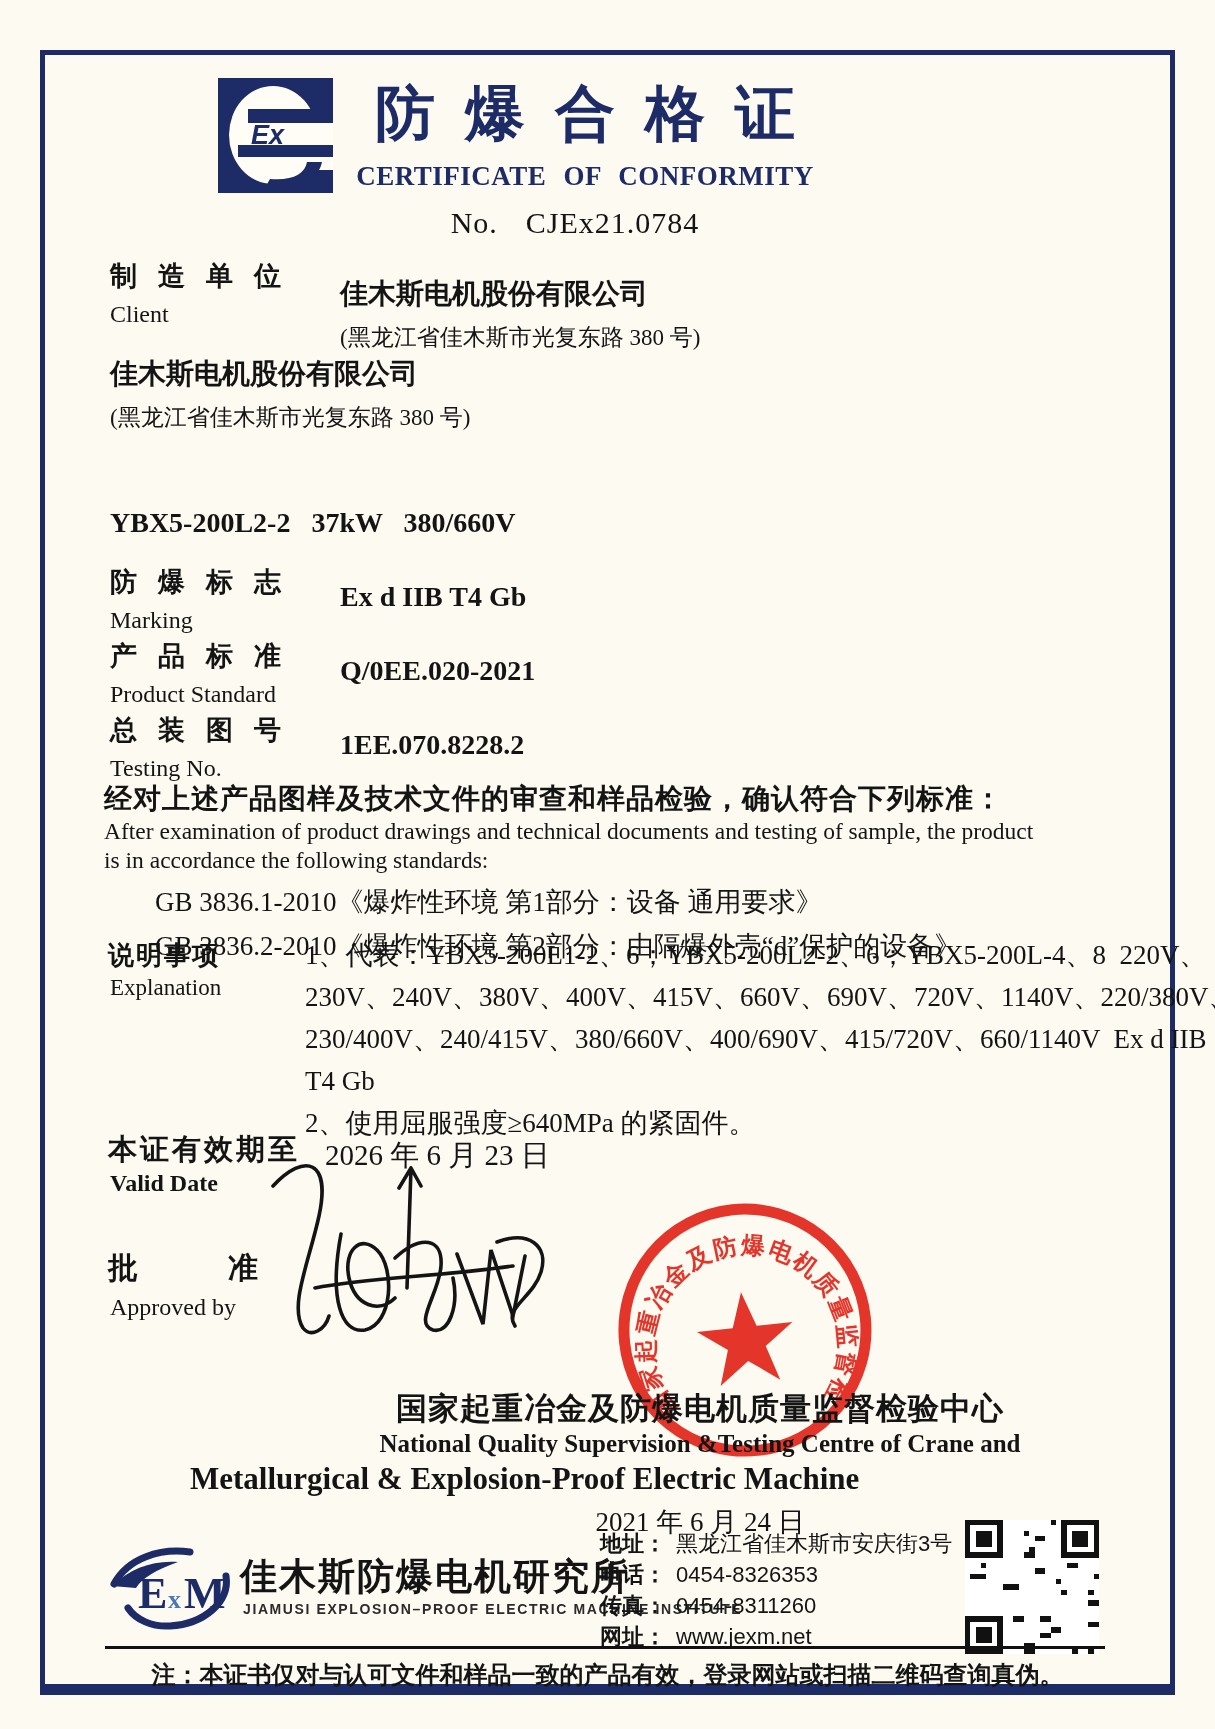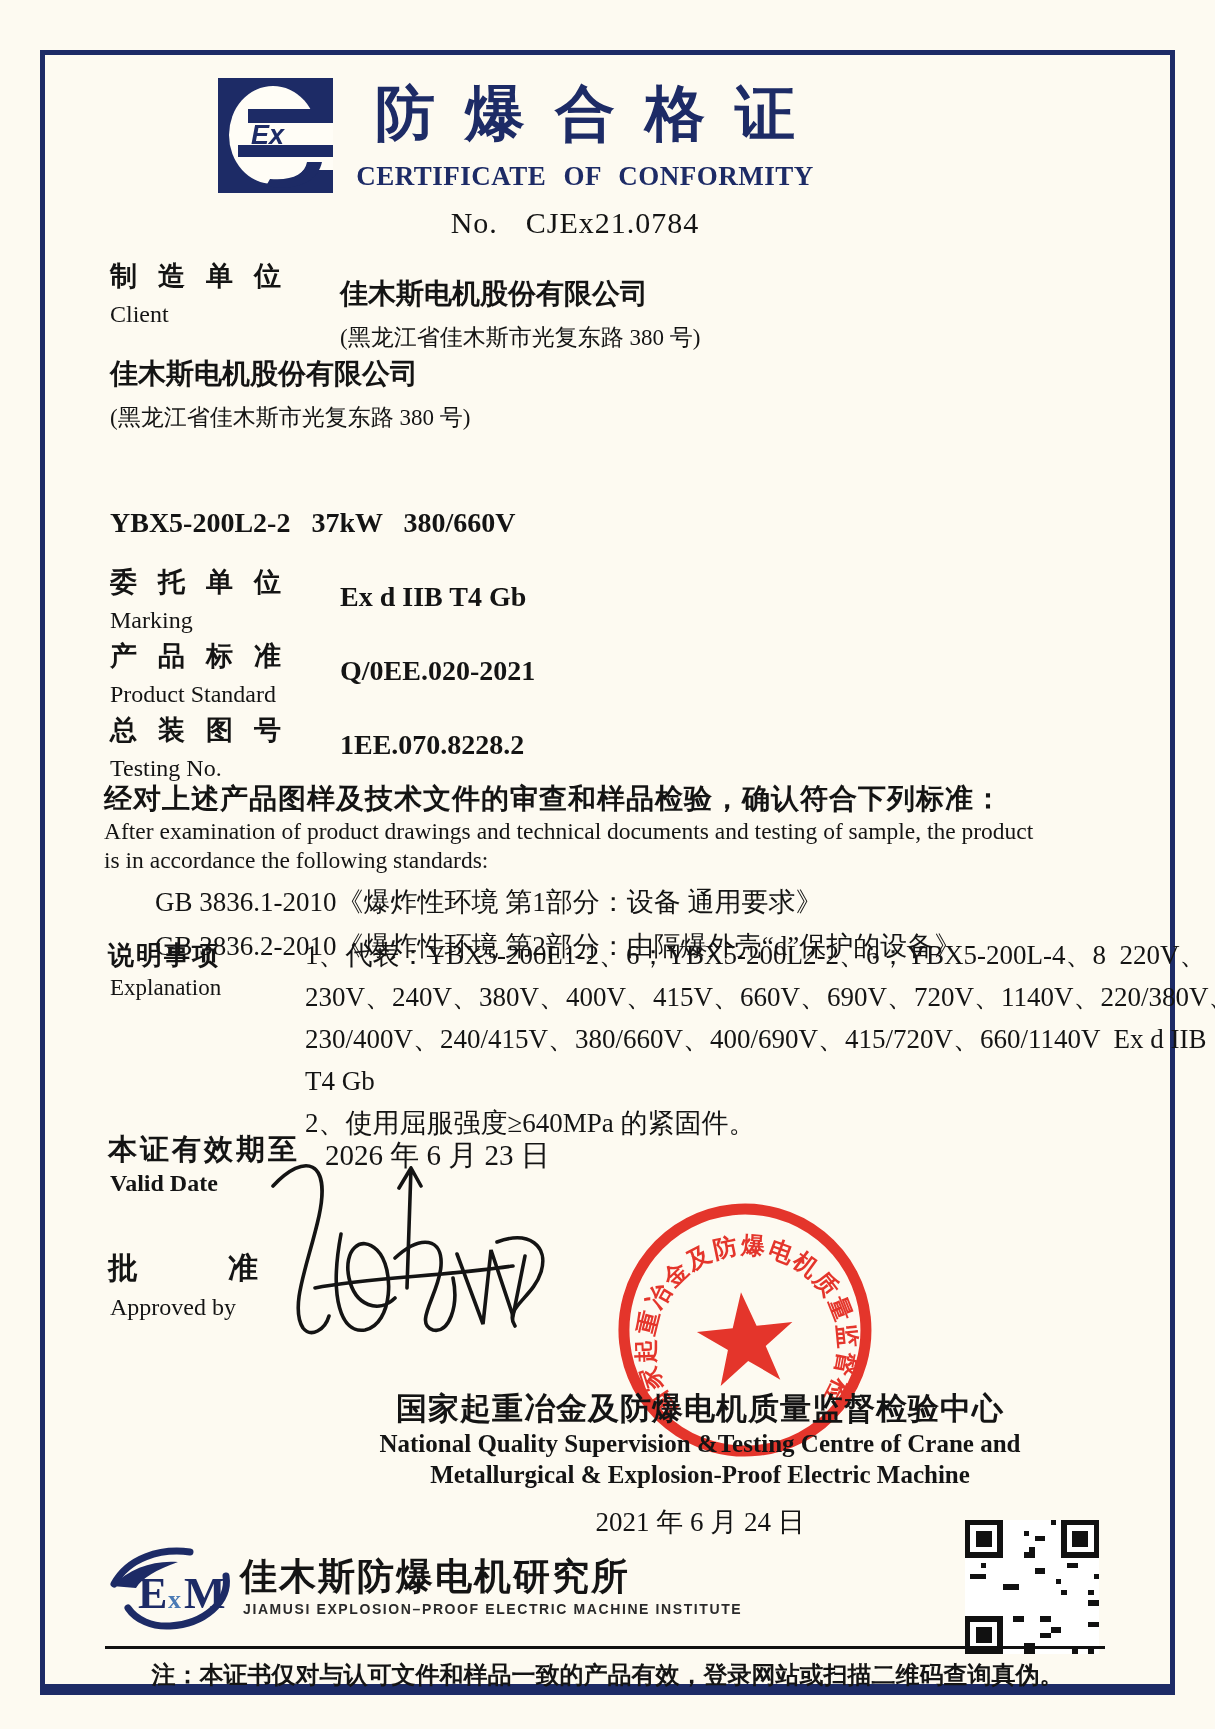--- a/index.html
+++ b/index.html
@@ -81,21 +81,21 @@
 
   
   .stamp{position:absolute;left:613px;top:1198px;width:265px;height:265px;
          transform:rotate(-6deg);opacity:.93;}
 
   
   .issuer-cn{left:190px;top:1388px;width:1020px;text-align:center;
              font-family:"Liberation Sans","DejaVu Sans",sans-serif;
              font-weight:700;font-size:31px;letter-spacing:1px;}
   .issuer-en1{left:190px;top:1430px;width:1020px;text-align:center;font-weight:700;font-size:25px;}
-  .issuer-en2{left:190px;top:1461px;width:1020px;text-align:center;font-weight:700;font-size:25px;}
+  .issuer-en2{left:190px;top:1461px;width:1020px;font-weight:700;font-size:31px;}
   .issuer-date{left:190px;top:1504px;width:1020px;text-align:center;font-size:27px;white-space:pre;}
 
   
   .jexm-logo{position:absolute;left:108px;top:1540px;width:125px;height:92px;}
   .inst-cn{left:240px;top:1552px;font-family:"Liberation Sans","DejaVu Sans",sans-serif;
            font-weight:700;font-size:37px;letter-spacing:2px;}
   .inst-en{left:243px;top:1601px;font-family:"Liberation Sans","DejaVu Sans",sans-serif;
            font-weight:600;font-size:14px;letter-spacing:1.6px;color:#2a2a2a;}
   .contacts{position:absolute;left:600px;top:1528px;
             font-family:"Liberation Sans","DejaVu Sans",sans-serif;font-size:22px;}
@@ -150,21 +150,21 @@
       <div class="fv-sub">(黑龙江省佳木斯市光复东路 380 号)</div>
       </div>
   </div>
   <div class="field-row" style="top:490px">
     <div class="fv">
         <div class="fv-main">YBX5-200L2-2   37kW   380/660V</div>
       </div>
   </div>
   <div class="field-row" style="top:564px">
     <div class="fl">
-        <div class="fl-cn">委托单位</div>
+        <div class="fl-cn">防爆标志</div>
       <div class="fl-en">Marking</div>
       </div>
     <div class="fv">
         <div class="fv-main">Ex d IIB T4 Gb</div>
       </div>
   </div>
   <div class="field-row" style="top:638px">
     <div class="fl">
         <div class="fl-cn">产品标准</div>
       <div class="fl-en">Product Standard</div>
@@ -238,20 +238,38 @@
     <path d="M6,44 C20,18 52,8 82,12" fill="none" stroke="#1d2b66" stroke-width="7" stroke-linecap="round"></path>
     <path d="M118,36 C122,62 96,84 62,86 C44,87 28,80 20,68" fill="none" stroke="#1d2b66" stroke-width="7" stroke-linecap="round"></path>
     <path d="M4,46 C22,28 46,20 70,22 C48,30 34,38 28,48 Z" fill="#1d2b66"></path>
     <text x="30" y="68" font-family="Liberation Serif,serif" font-weight="700" font-size="44" fill="#1d2b66">E</text>
     <text x="60" y="68" font-family="Liberation Serif,serif" font-weight="700" font-size="26" fill="#4a7ab5">x</text>
     <text x="76" y="68" font-family="Liberation Serif,serif" font-weight="700" font-size="44" fill="#1d2b66">M</text>
   </svg>
   <div class="abs inst-cn">佳木斯防爆电机研究所</div>
   <div class="abs inst-en">JIAMUSI EXPLOSION–PROOF ELECTRIC MACHINE INSTITUTE</div>
 
+  <div class="contacts">
+    <div class="crow">
+      <span class="clabel">地址：</span>
+      <span>黑龙江省佳木斯市安庆街3号</span>
+      </div>
+    <div class="crow">
+      <span class="clabel">电话：</span>
+      <span>0454-8326353</span>
+      </div>
+    <div class="crow">
+      <span class="clabel">传真：</span>
+      <span>0454-8311260</span>
+      </div>
+    <div class="crow">
+      <span class="clabel">网址：</span>
+      <span>www.jexm.net</span>
+      </div>
+  </div>
 
   <svg class="qr" id="qr-svg" viewBox="0 0 25 25" shape-rendering="crispEdges">
     <rect x="0" y="0" width="25" height="25" fill="#fff"></rect>
     <g fill="#111">
       <path d="M0,0h7v7h-7z M1,1v5h5v-5z" fill-rule="evenodd"></path>
       <rect x="2" y="2" width="3" height="3"></rect>
       <path d="M18,0h7v7h-7z M19,1v5h5v-5z" fill-rule="evenodd"></path>
       <rect x="20" y="2" width="3" height="3"></rect>
       <path d="M0,18h7v7h-7z M1,19v5h5v-5z" fill-rule="evenodd"></path>
       <rect x="2" y="20" width="3" height="3"></rect>

